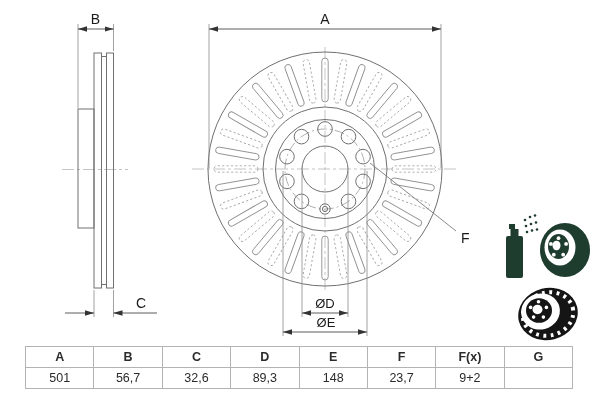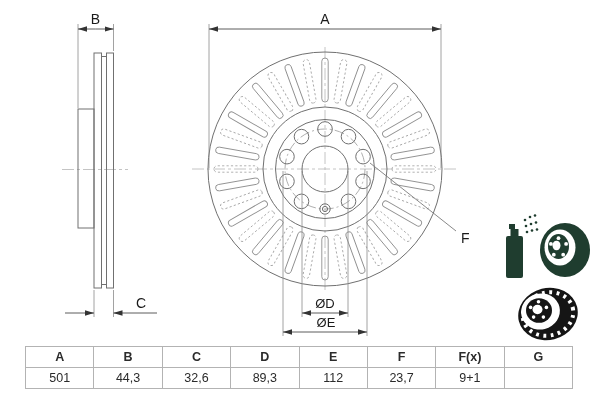--- a/index.html
+++ b/index.html
@@ -217,24 +217,24 @@
       <th>D</th>
       <th>E</th>
       <th>F</th>
       <th>F(x)</th>
       <th>G</th>
     </tr>
   </thead>
   <tbody>
     <tr>
       <td>501</td>
-      <td>44,3</td>
+      <td>56,7</td>
       <td>32,6</td>
       <td>89,3</td>
-      <td>112</td>
+      <td>148</td>
       <td>23,7</td>
-      <td>9+1</td>
+      <td>9+2</td>
       <td></td>
     </tr>
   </tbody>
 </table>
 
 </div>
 
 </body></html>

